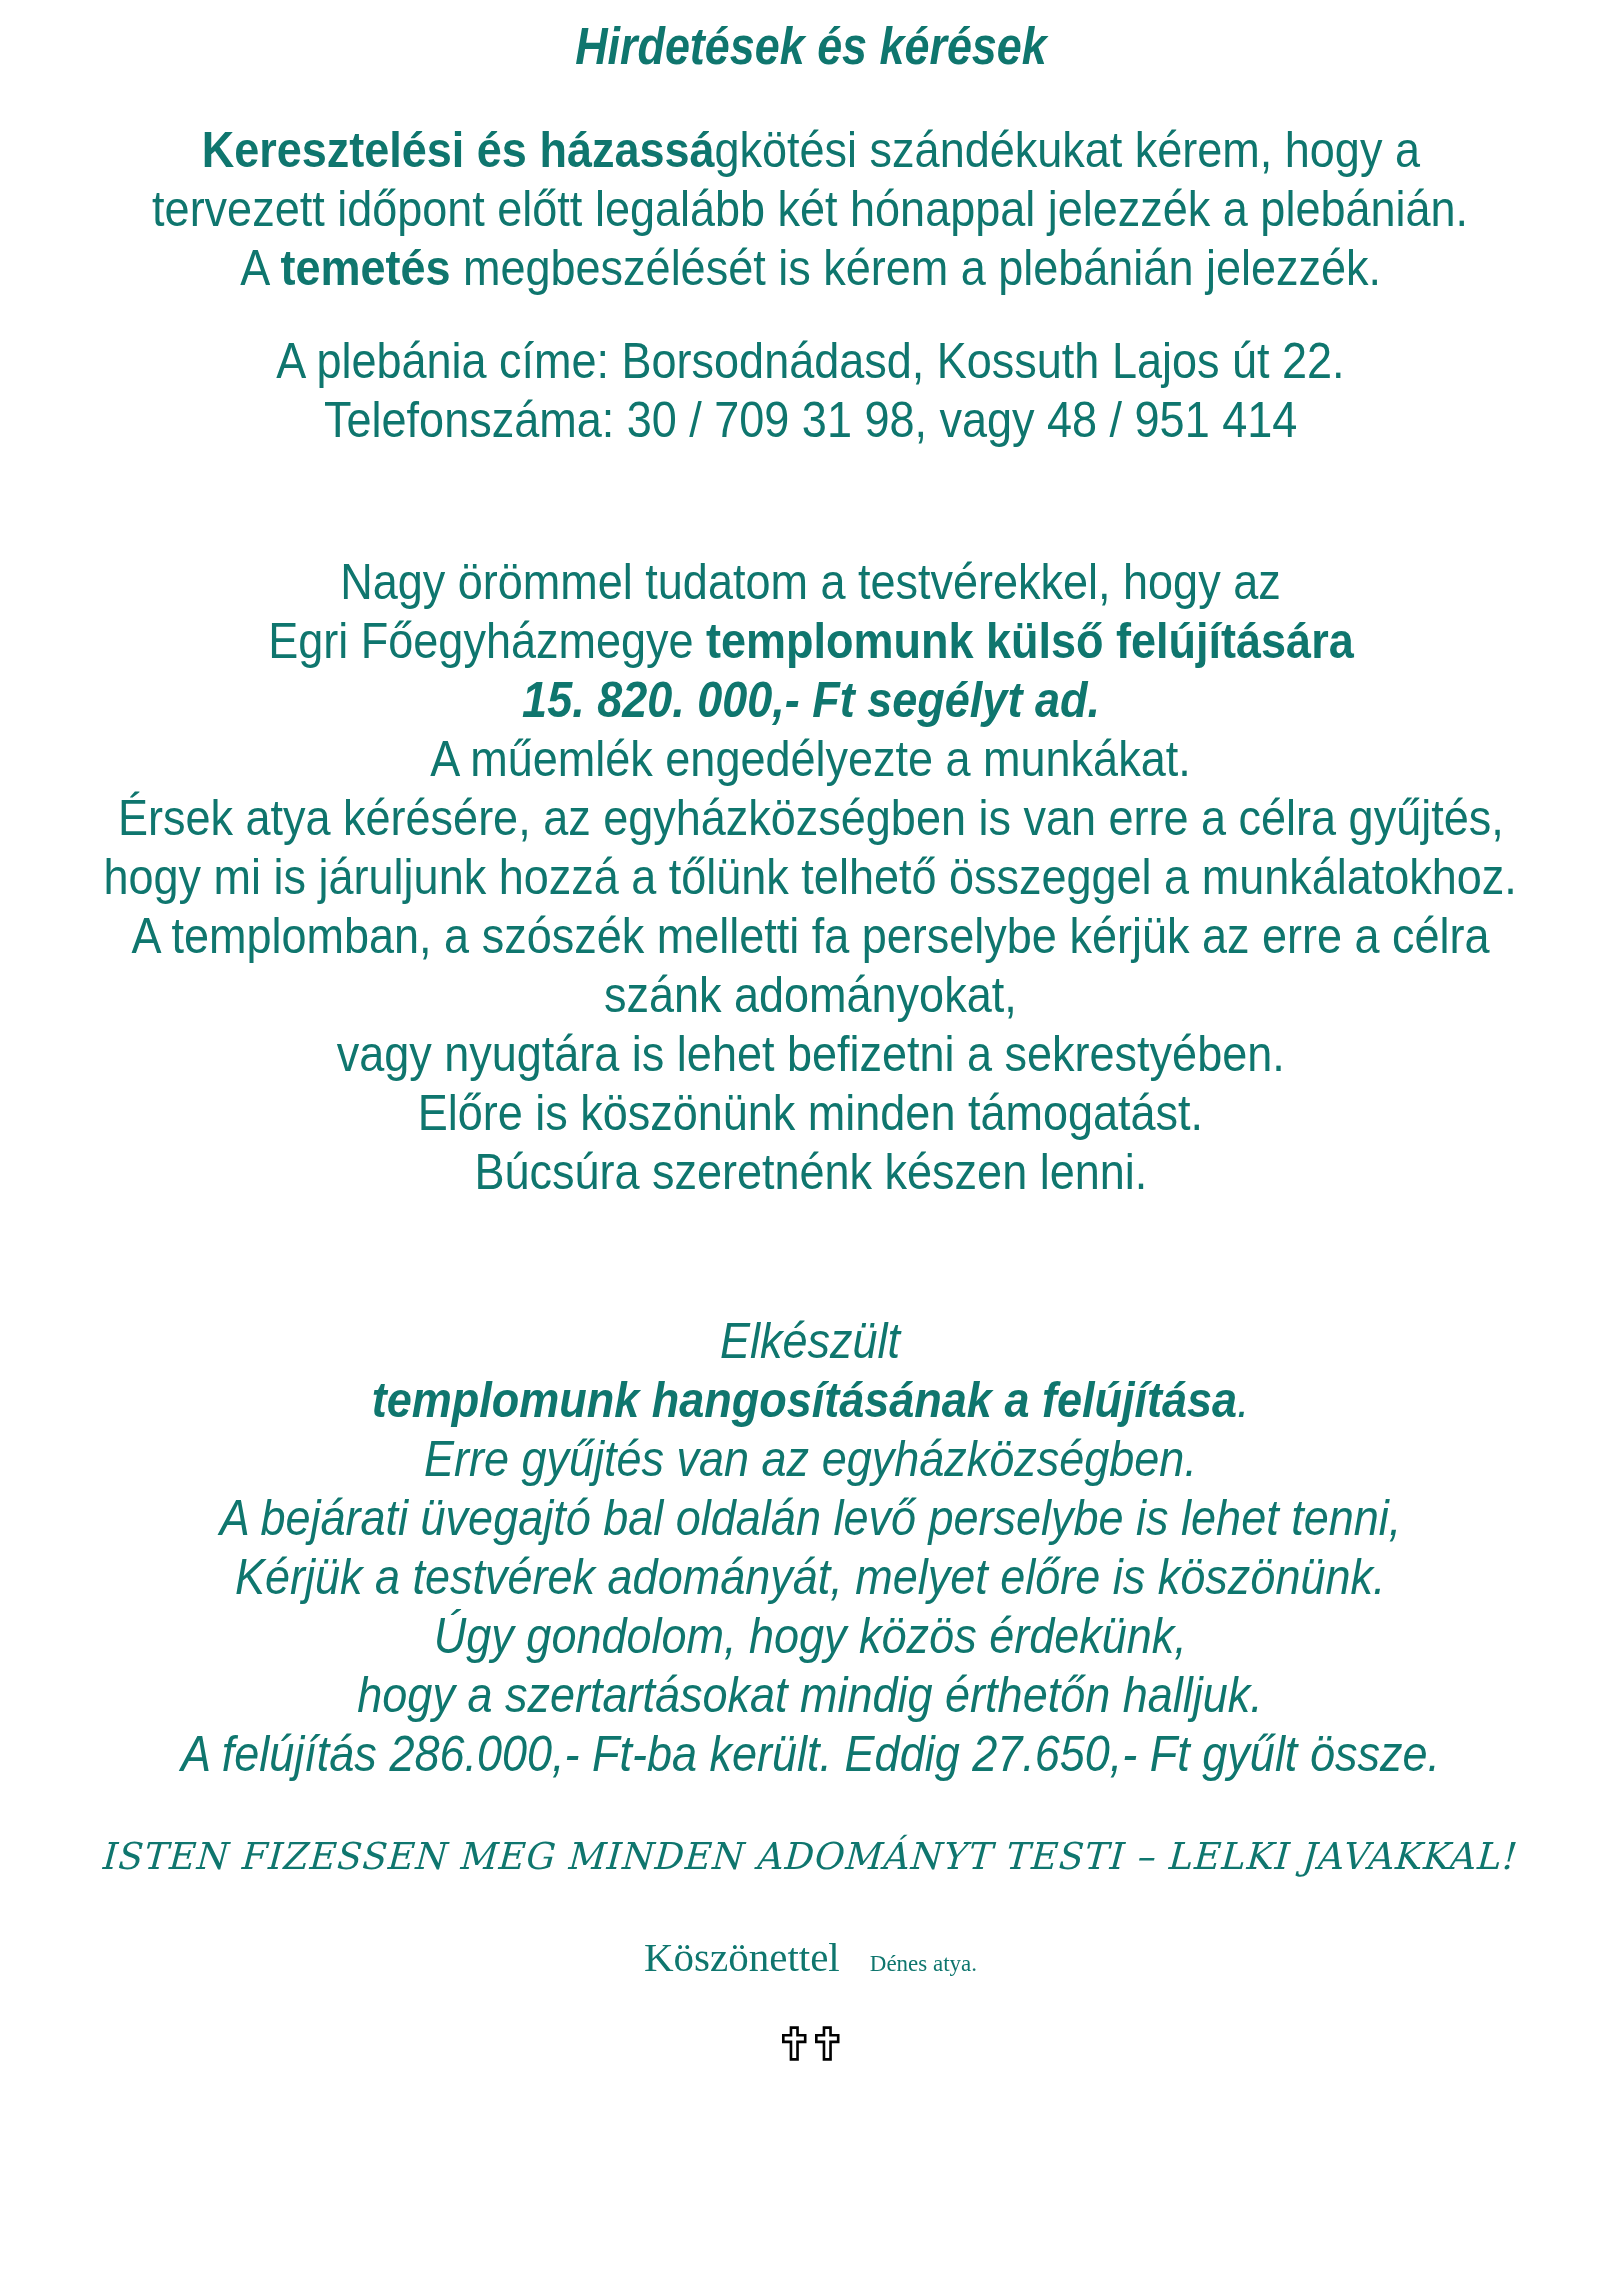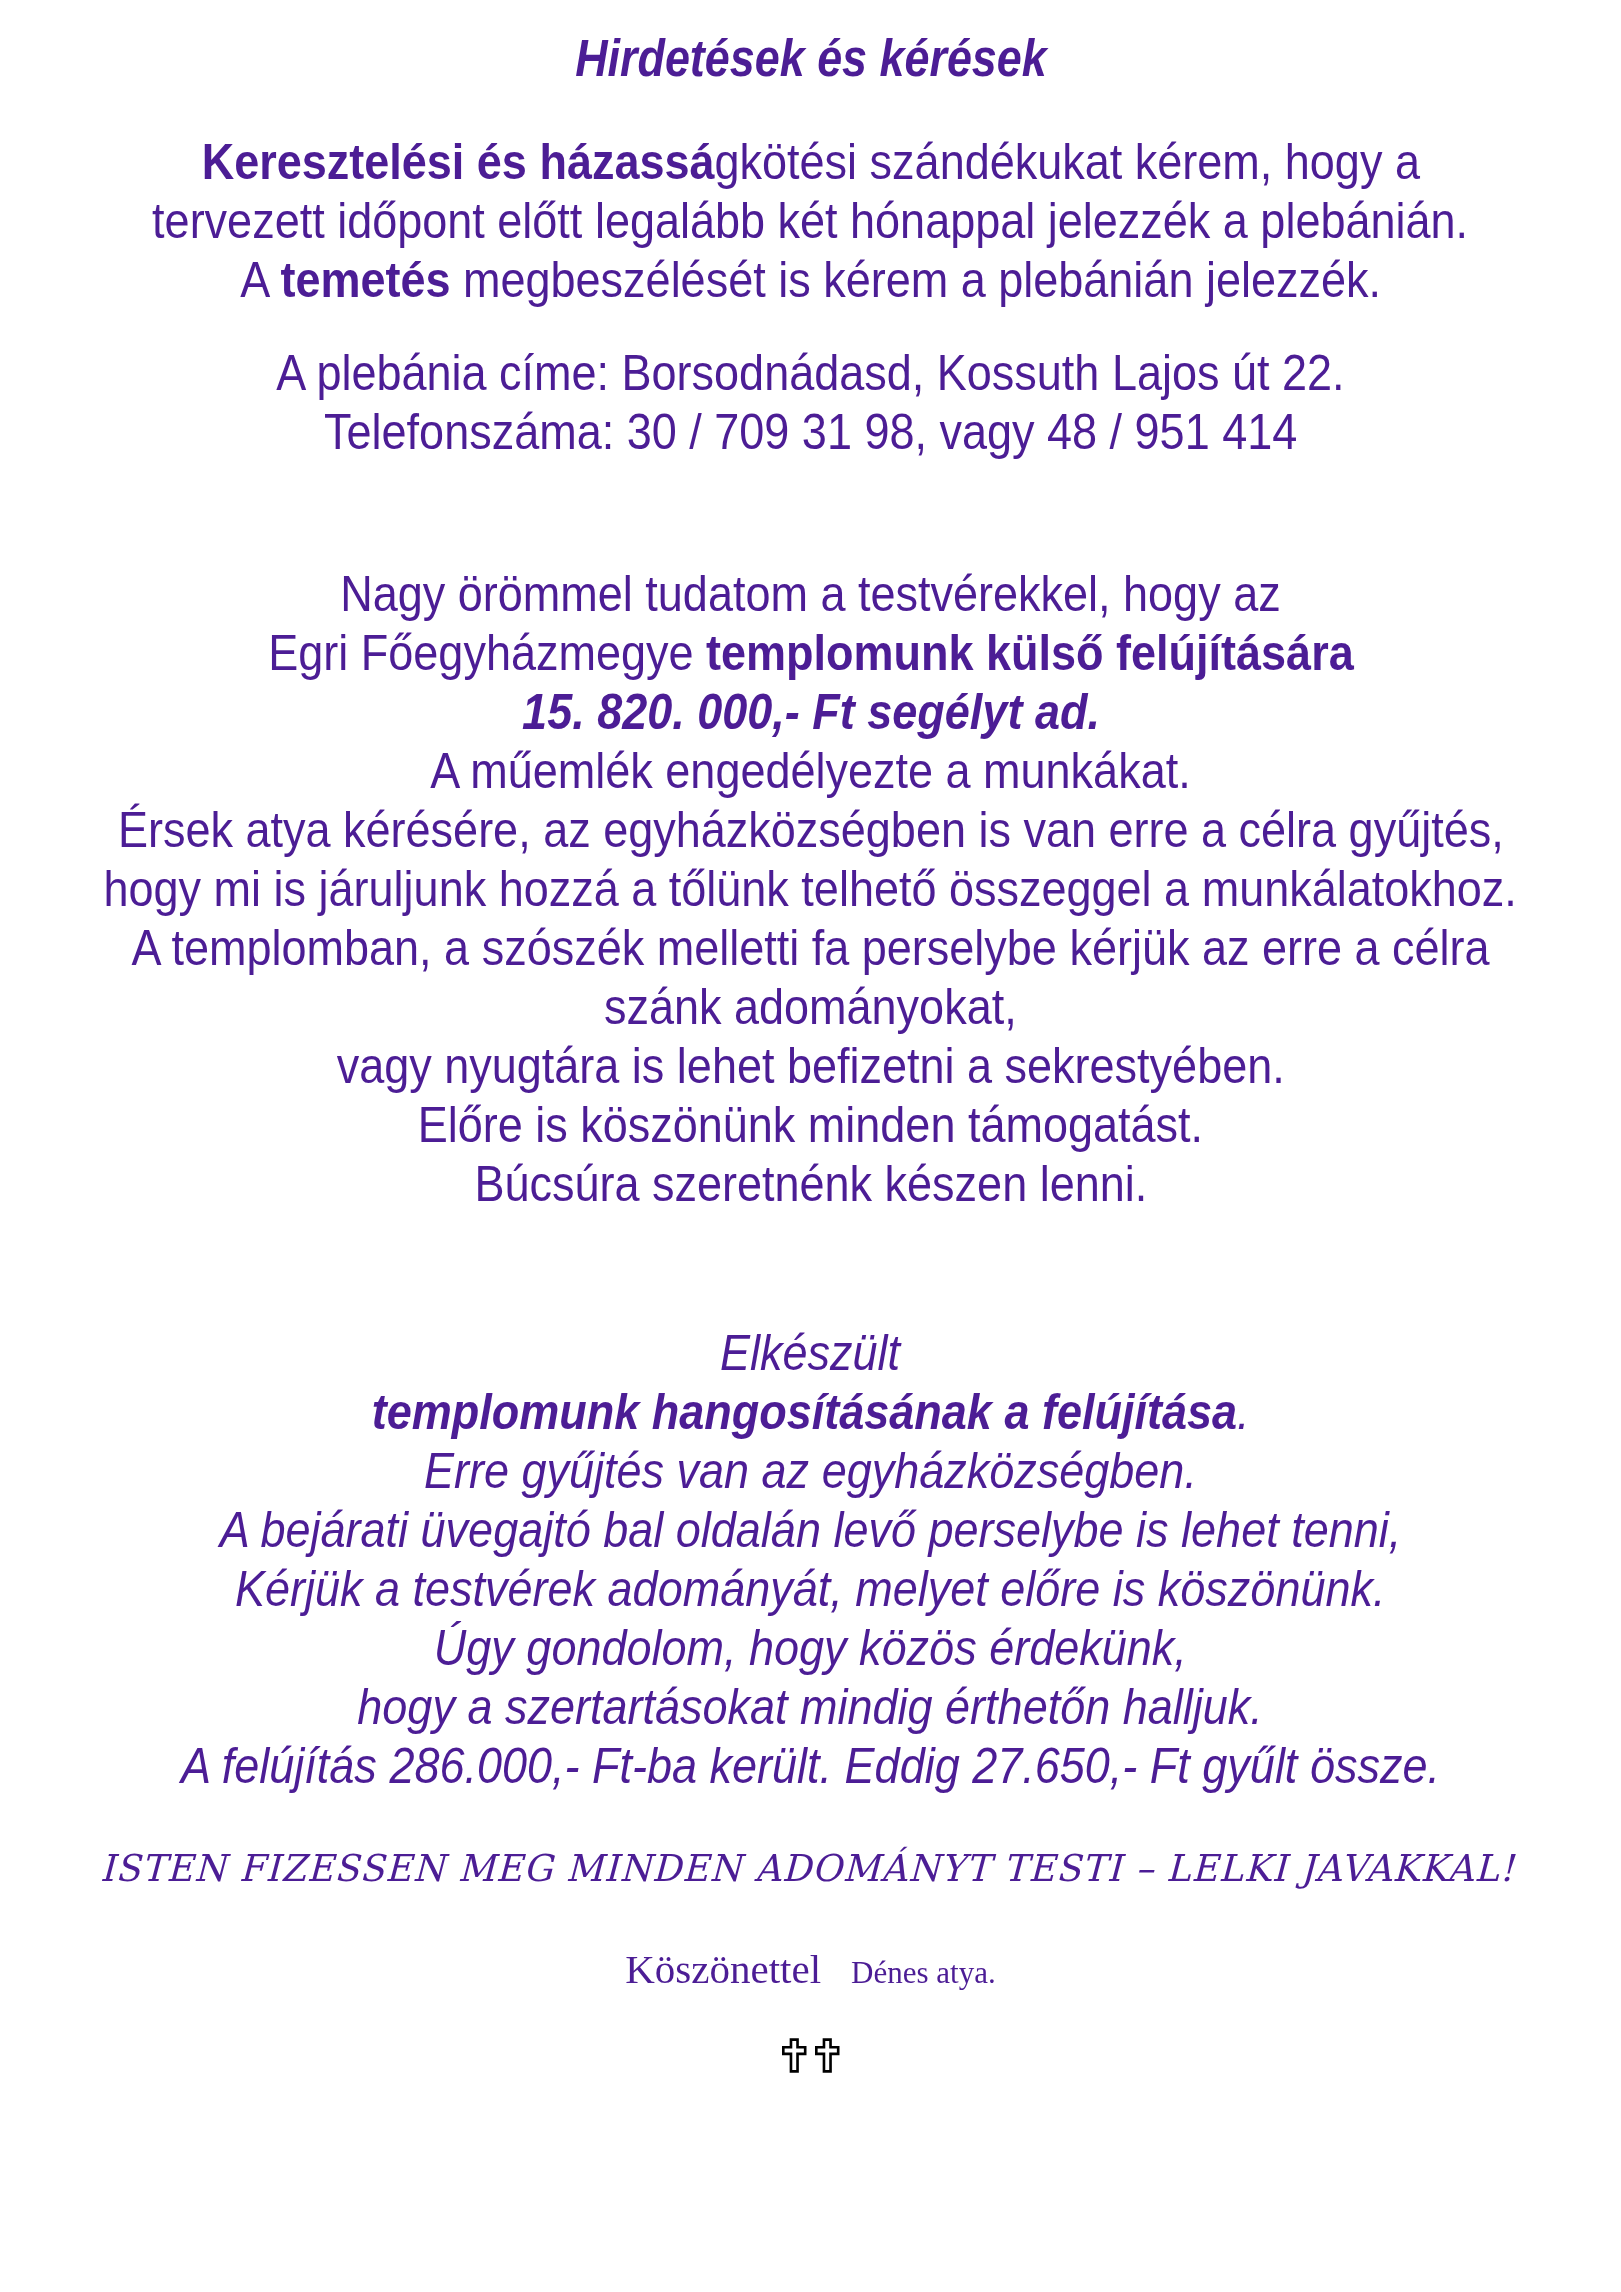--- a/index.html
+++ b/index.html
@@ -2,24 +2,24 @@
 <html lang="hu"><head>
 <meta charset="utf-8">
 <style>
   html, body { margin: 0; padding: 0; background: #888; }
   .page {
     position: relative;
     width: 1621px;
     height: 2293px;
     margin: 0 auto;
     background: #ffffff;
-    color: #4c1d95;
+    color: #0f766e;
     overflow: hidden;
     box-sizing: border-box;
-    padding-top: 23px;
+    padding-top: 11px;
     font-family: "Liberation Sans", sans-serif;
   }
   
   .line {
     display: flex;
     justify-content: center;
     align-items: center;
     height: 59px;
     overflow: visible;
   }
@@ -63,21 +63,21 @@
   .closing-line {
     display: flex;
     justify-content: center;
     align-items: baseline;
     height: 45px;
     margin-bottom: 45px;
     font-family: "Liberation Serif", serif;
     gap: 6px;
   }
   .closing-thanks    { font-size: 41px; line-height: 45px; }
-  .closing-signature { font-size: 31px; line-height: 45px; margin-left: 24px; }
+  .closing-signature { font-size: 23px; line-height: 45px; margin-left: 24px; }
 
   .crosses-row {
     display: flex;
     justify-content: center;
     align-items: center;
     gap: 6.9px;
     height: 37px;
   }
   .cross-icon svg { display: block; }
 </style>

